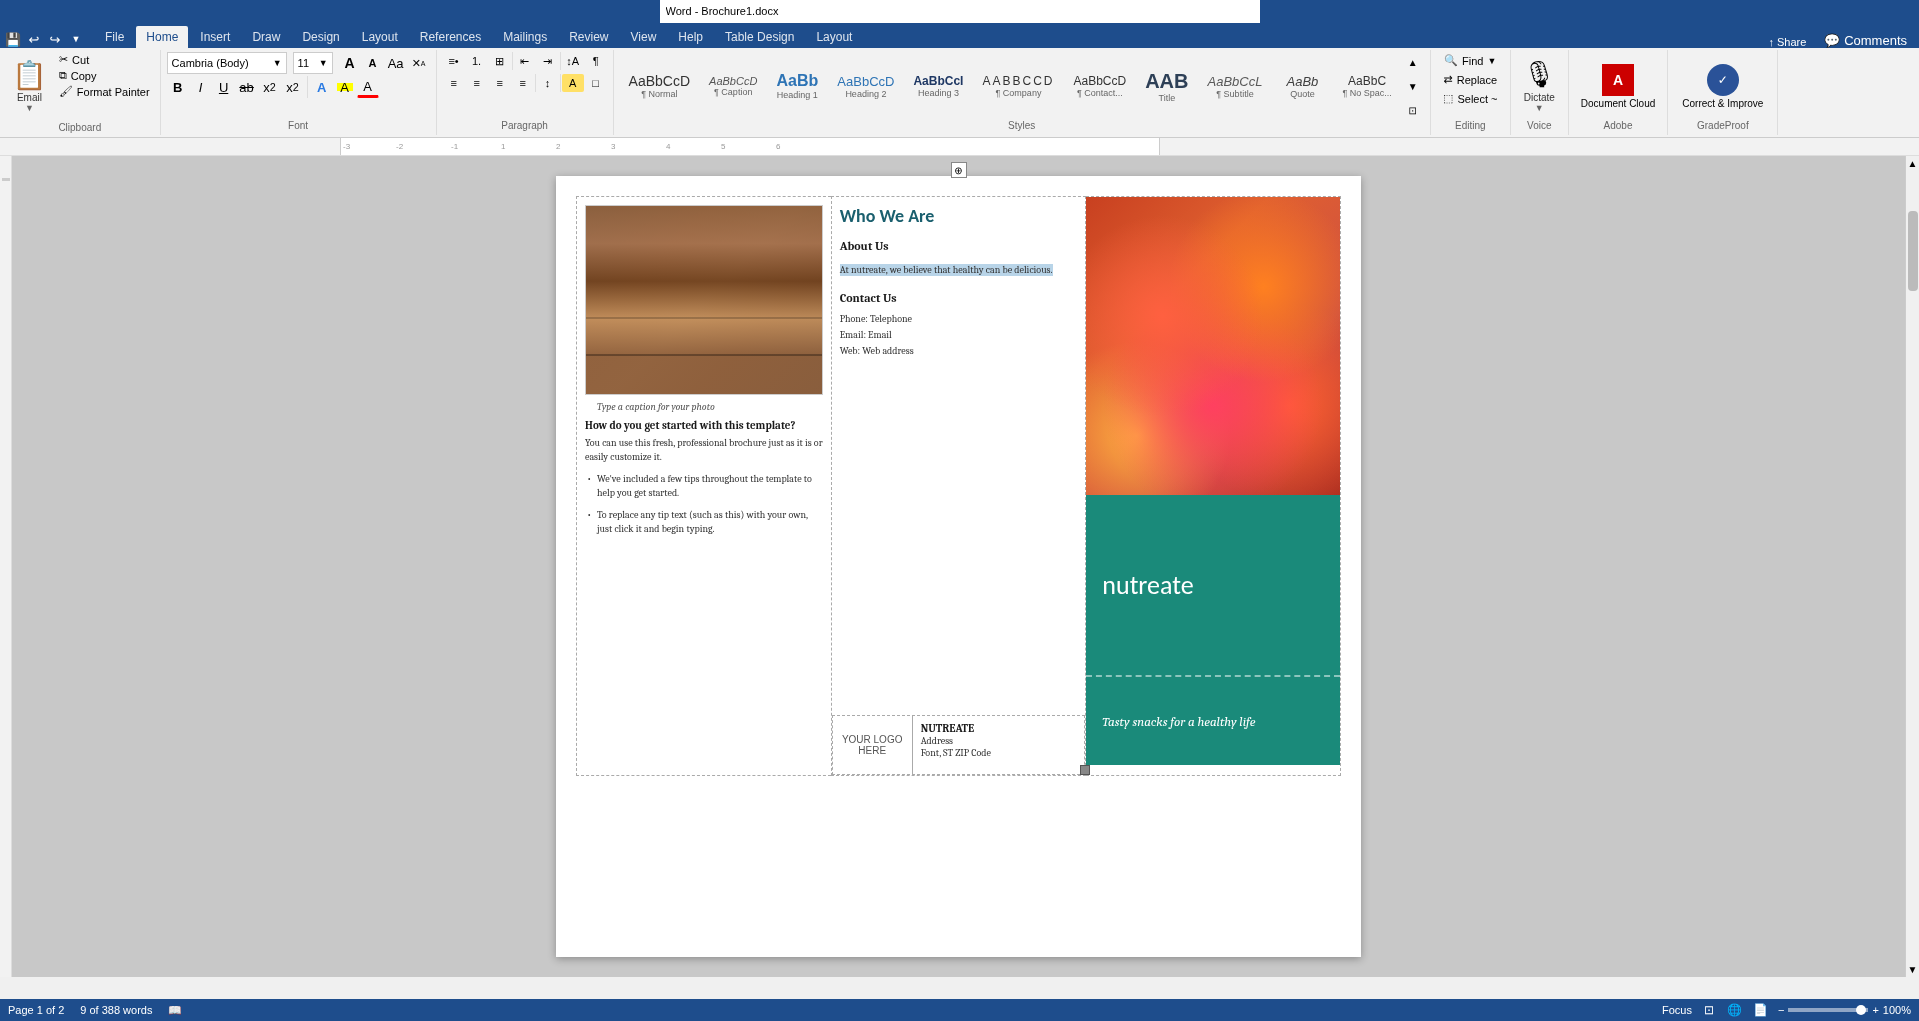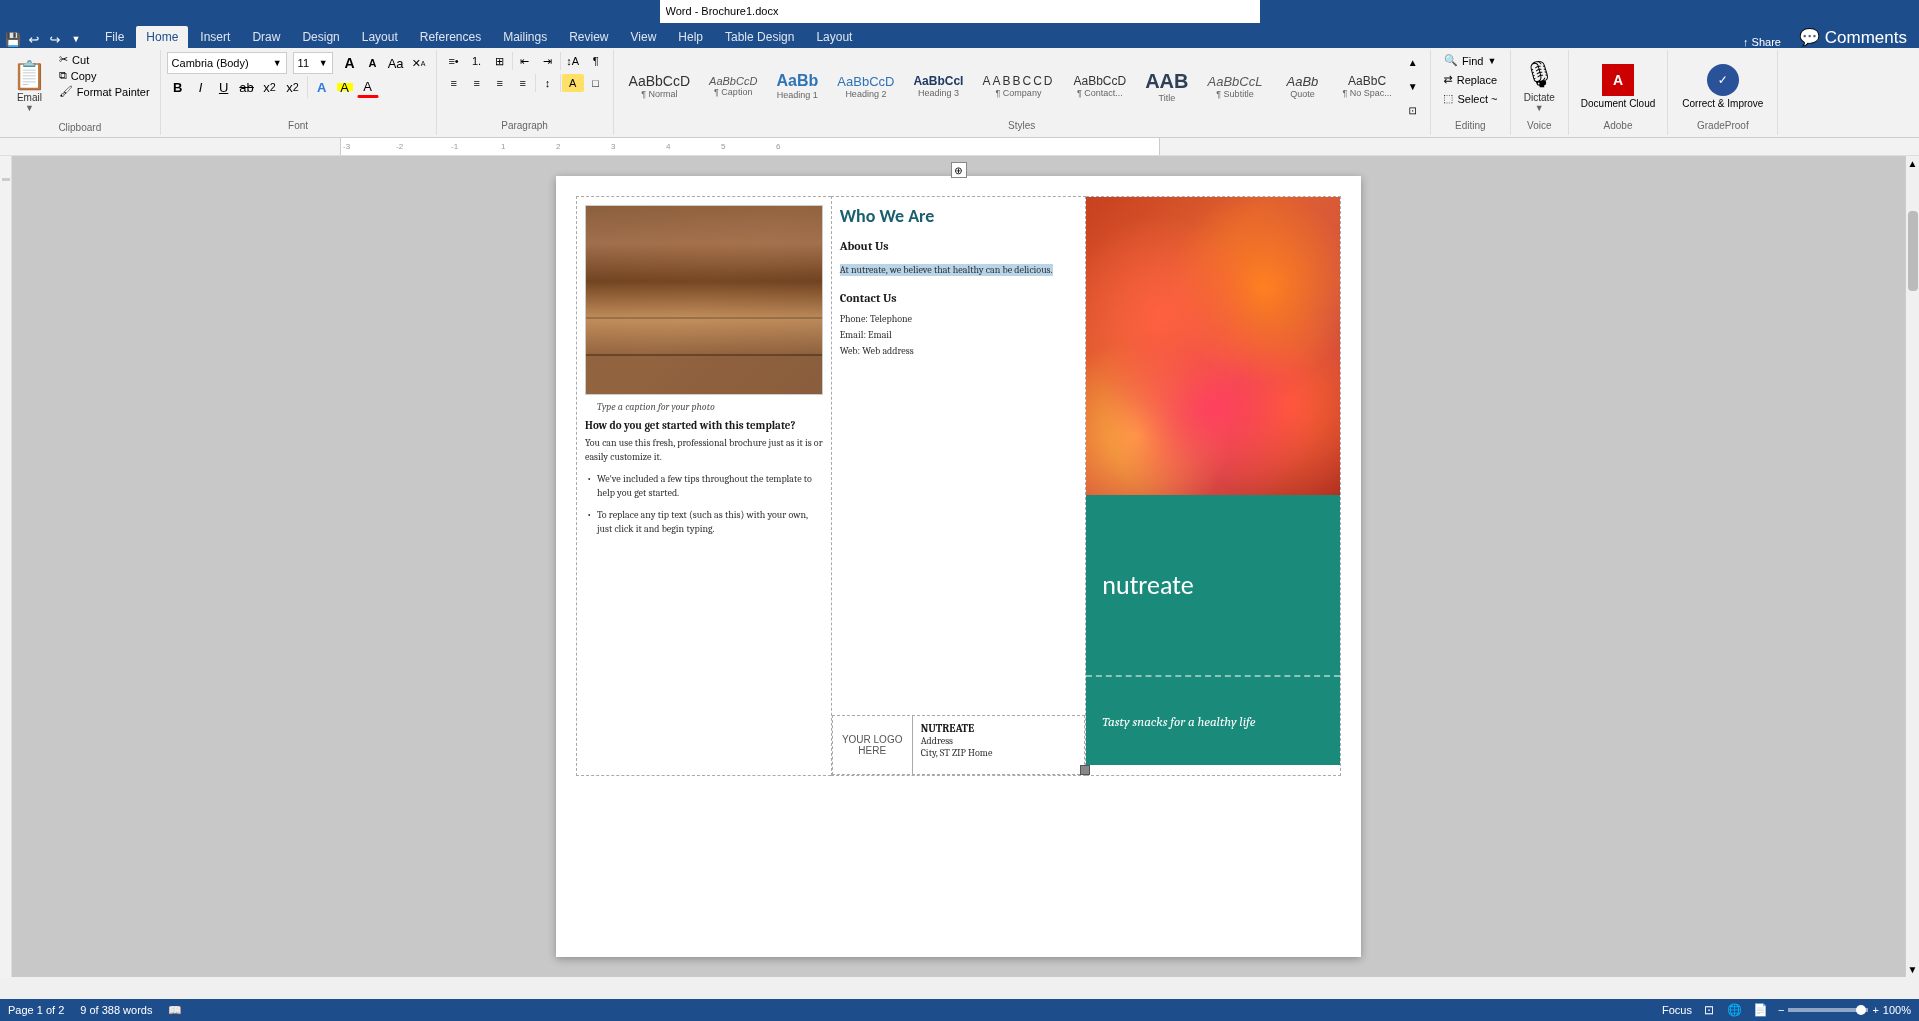--- a/index.html
+++ b/index.html
@@ -610,21 +610,21 @@
   <span class="ribbon-tab">Layout</span>
   <span class="ribbon-tab">References</span>
   <span class="ribbon-tab">Mailings</span>
   <span class="ribbon-tab">Review</span>
   <span class="ribbon-tab">View</span>
   <span class="ribbon-tab">Help</span>
   <span class="ribbon-tab">Table Design</span>
   <span class="ribbon-tab">Layout</span>
   <div style="flex:1;"></div>
   <span style="font-size:11px;color:white;padding:0 8px;cursor:pointer;">↑ Share</span>
-  <span style="font-size:17px;color:white;padding:0 8px;cursor:pointer;">💬 Comments</span>
+  <span style="font-size:13px;color:white;padding:0 8px;cursor:pointer;">💬 Comments</span>
 </div>
 
 <div class="ribbon-body">
 
   <div class="ribbon-group">
     <div class="ribbon-group-content" style="align-items:stretch;gap:2px;">
       <div class="ribbon-btn-large" style="min-width:44px;">
         <span class="icon">📋</span>
         <span class="label">Email</span>
         <span style="font-size:9px;color:#666;">▼</span>
@@ -884,21 +884,21 @@
             <div class="contact-text">Email: Email</div>
             <div class="contact-text">Web: Web address</div>
           </div>
 
           <div class="mid-col-bottom">
             <div class="footer-table">
               <div class="footer-logo">YOUR LOGO HERE</div>
               <div class="footer-address">
                 <div class="footer-company">NUTREATE</div>
                 <div class="footer-addr-text">Address</div>
-                <div class="footer-addr-text">City, ST ZIP Home</div>
+                <div class="footer-addr-text">Font, ST ZIP Code</div>
               </div>
             </div>
           </div>
 
           <div class="col-resize-handle"></div>
         </div>
 
         <div class="doc-col doc-col-right">
           <div class="col-right-content">
 

